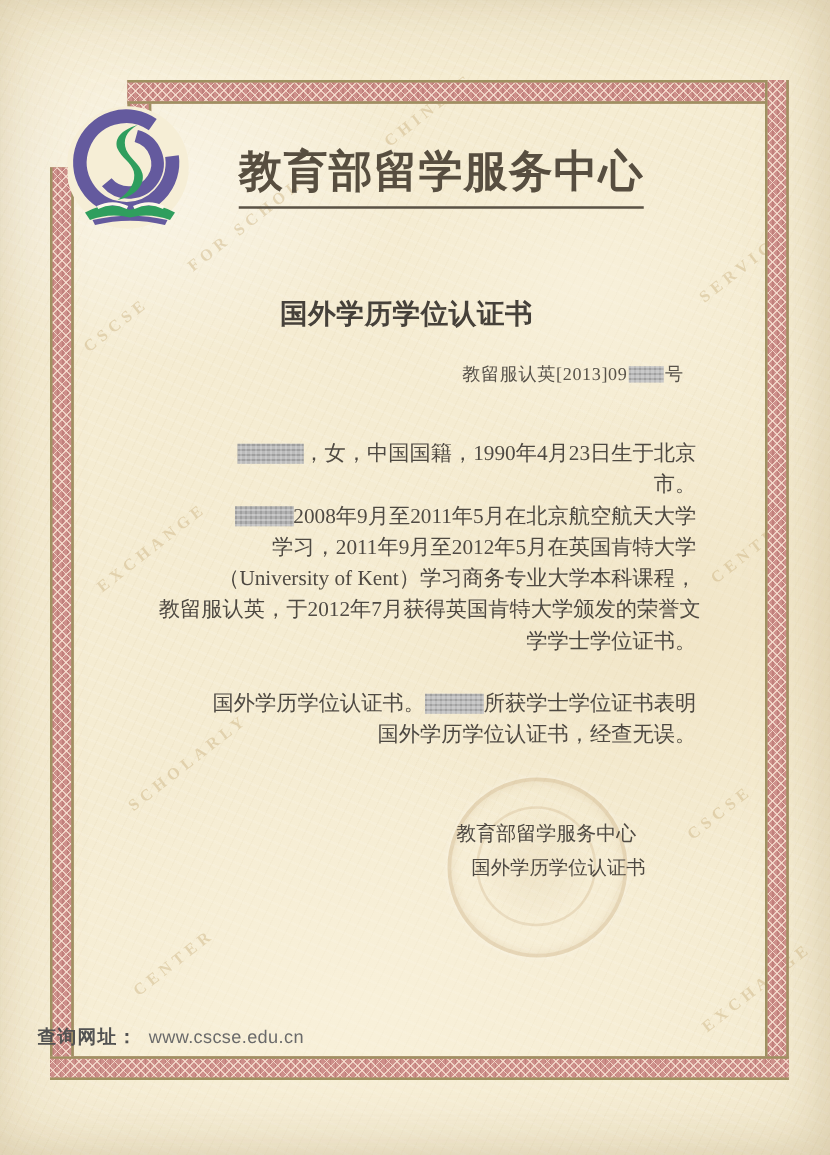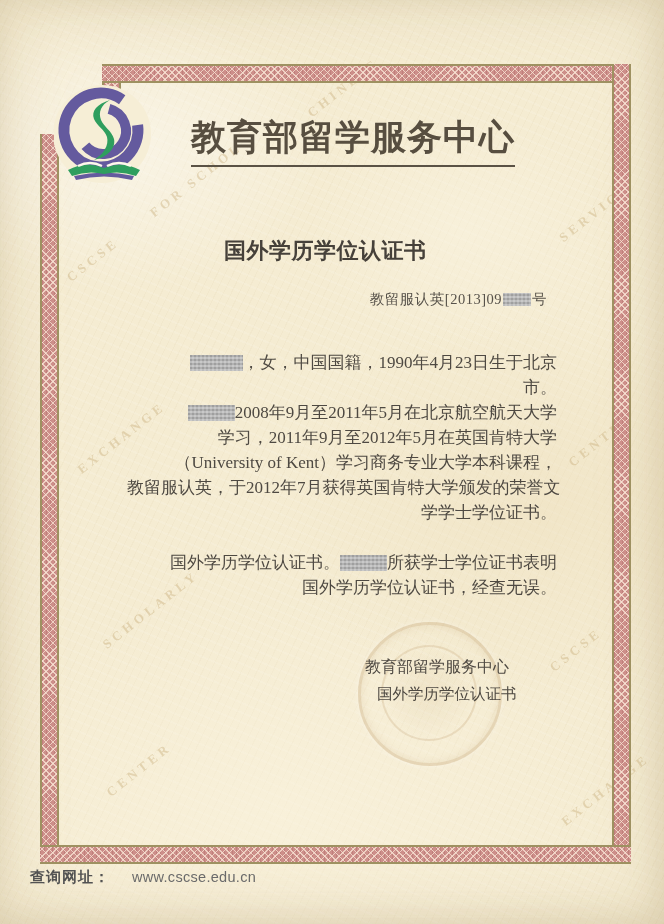--- a/index.html
+++ b/index.html
@@ -74,21 +74,21 @@
   .lead{display:inline-block;height:1px;}
   .sig-org{
     position:absolute;left:365px;top:657px;
     font-size:16px;color:#4e4942;white-space:nowrap;letter-spacing:0px;
   }
   .sig-date{
     position:absolute;left:377px;top:684px;
     font-size:15.5px;color:#4e4942;white-space:nowrap;letter-spacing:0px;
   }
   .footer{
-    position:absolute;left:30px;top:820px;display:flex;align-items:baseline;gap:22px;margin-top:48px;
+    position:absolute;left:30px;top:820px;display:flex;align-items:baseline;gap:9px;
   }
   .footer .label{font-size:15px;font-weight:bold;color:#525252;letter-spacing:1px;}
   .footer .url{font-family:"Liberation Sans","DejaVu Sans",sans-serif;font-size:14.5px;color:#6a6a6a;letter-spacing:0.3px;}
 </style>
 </head>
 <body>
 
 <div class="page">
 
   <div>

